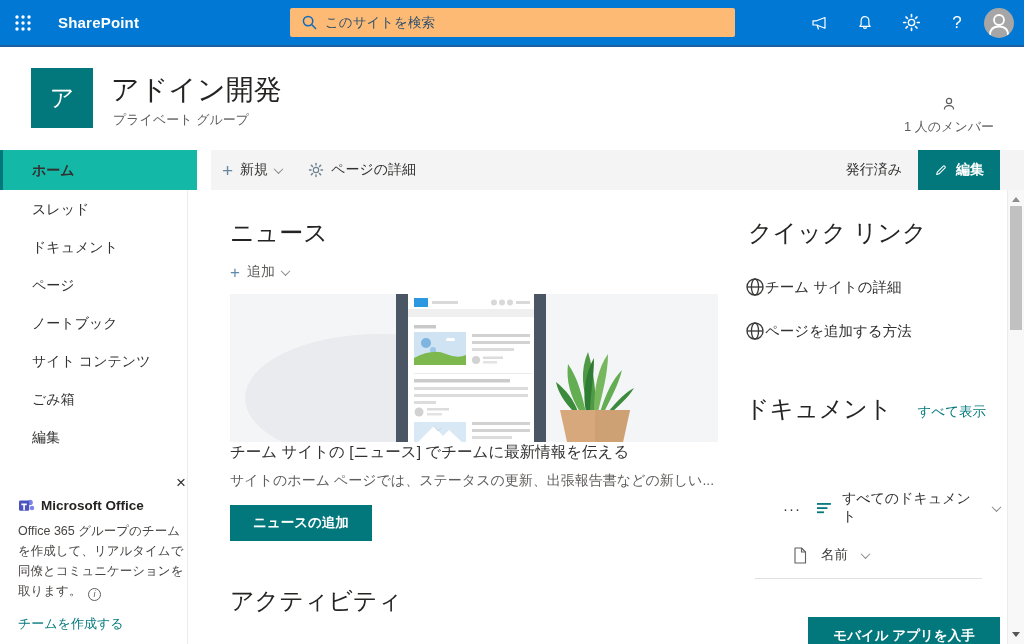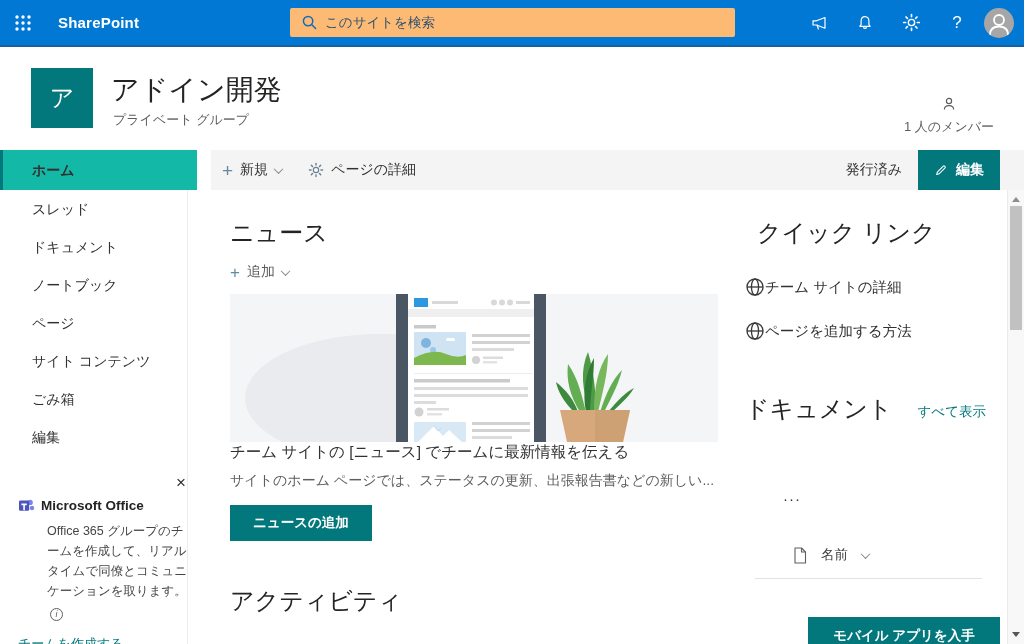--- a/index.html
+++ b/index.html
@@ -55,42 +55,42 @@
     cursor:pointer; margin-right:24px; }
 
   
   .sidebar { position:absolute; left:0; top:190px; width:188px; height:454px; background:#fff;
     border-right:1px solid #ececec; }
   .nav-item { height:38px; line-height:38px; padding-left:32px; font-size:14px; color:#323130; cursor:pointer; }
   .promo { position:absolute; left:18px; top:281px; width:170px; }
   .promo-close { position:absolute; top:3px; right:2px; font-size:17px; color:#323130; cursor:pointer; line-height:1; }
   .promo-title { display:flex; align-items:center; gap:6px; margin-top:26px;
     font-size:13.5px; font-weight:bold; color:#252423; }
-  .promo-body { margin-top:7px; font-size:12.5px; line-height:1.6; color:#484644;margin-left:29px; }
+  .promo-body { margin-top:7px; font-size:12.5px; line-height:1.6; color:#484644; }
   .info-icon { display:inline-flex; width:13px; height:13px; border:1px solid #605e5c; border-radius:50%;
     font-size:9px; color:#605e5c; align-items:center; justify-content:center; font-style:italic;
     margin-left:3px; vertical-align:-2px; cursor:pointer; }
   .promo-link { margin-top:14px; font-size:13px; color:#03787c; cursor:pointer; }
 
   
   .main { position:absolute; left:230px; top:190px; width:488px; height:454px; }
   .h-section { font-size:24px; color:#252423; font-weight:400; }
   .add-row { margin-top:14px; display:flex; align-items:center; gap:7px; font-size:14px;
     color:#605e5c; cursor:pointer; }
   .add-row .plus { color:#5f8ba8; font-size:17px; }
   .illus { margin-top:13px; width:488px; height:148px; display:block; cursor:pointer; }
   .card-title { font-size:15.5px; color:#323130; }
   .card-desc { margin-top:9px; font-size:14px; color:#605e5c; white-space:nowrap; overflow:hidden; width:488px; }
   .teal-btn { margin-top:15px; background:#03787c; color:#fff; border:none; font-family:inherit;
     font-size:13.5px; font-weight:bold; padding:9px 23px; cursor:pointer; }
   .activity-head { margin-top:44px; }
 
   
   .rightcol { position:absolute; left:745px; top:190px; width:255px; height:454px; }
-  .ql-head { position:absolute; left:12px; top:27px; }
+  .ql-head { position:absolute; left:3px; top:27px; }
   .ql-link { position:absolute; left:0; display:flex; align-items:center; gap:0;
     font-size:14.5px; color:#323130; cursor:pointer; }
   .ql-link1 { top:87px; } .ql-link2 { top:131px; }
   .doc-head { position:absolute; left:0; top:203px; width:175px; line-height:1.35; }
   .see-all { position:absolute; right:14px; top:213px; font-size:13.5px; color:#03787c; cursor:pointer; }
   .view-row { position:absolute; left:38px; top:300px; display:flex; align-items:center; gap:16px;
     font-size:14px; color:#323130; }
   .overflow-glyph { font-size:15px; letter-spacing:1px; color:#323130; cursor:pointer; }
   .view-selector { display:flex; align-items:center; gap:9px; cursor:pointer; }
   .name-row { position:absolute; left:48px; top:356px; display:flex; align-items:center; gap:14px;
@@ -223,22 +223,22 @@
         <path d="M3 13.2 L3.8 10.4 L10.6 3.6 a1.1 1.1 0 0 1 1.55 0 l0.45 0.45 a1.1 1.1 0 0 1 0 1.55 L5.8 12.4 Z" fill="none" stroke="#fff" stroke-width="1.2" stroke-linejoin="round"></path>
       </svg>
       <span>編集</span>
     </button>
   </div>
 </div>
 
 <div class="sidebar">
   <div class="nav-item">スレッド</div>
   <div class="nav-item">ドキュメント</div>
+  <div class="nav-item">ページ</div>
   <div class="nav-item">ノートブック</div>
-  <div class="nav-item">ページ</div>
   <div class="nav-item">サイト コンテンツ</div>
   <div class="nav-item">ごみ箱</div>
   <div class="nav-item">編集</div>
 
   <div class="promo">
     <span class="promo-close">×</span>
     <div class="promo-title">
       <svg width="17" height="17" viewBox="0 0 17 17">
         <circle cx="12.2" cy="5.4" r="2.6" fill="#7b83eb"></circle>
         <circle cx="14" cy="11" r="2.2" fill="#7b83eb"></circle>
@@ -348,20 +348,29 @@
       <line x1="1.8" y1="9" x2="16.2" y2="9" stroke="#3b3a39" stroke-width="1.2"></line>
     </svg>
     <span>ページを追加する方法</span>
   </div>
 
   <div class="h-section doc-head">ドキュメント</div>
   <div class="see-all">すべて表示</div>
 
   <div class="view-row">
     <span class="overflow-glyph">···</span>
+    <div class="view-selector">
+      <svg width="16" height="14" viewBox="0 0 16 14">
+        <rect x="0" y="2" width="14" height="1.8" fill="#03787c"></rect>
+        <rect x="0" y="6.2" width="10.5" height="1.8" fill="#03787c"></rect>
+        <rect x="0" y="10.4" width="7" height="1.8" fill="#03787c"></rect>
+      </svg>
+      <span>すべてのドキュメント</span>
+      <span class="chev"></span>
+    </div>
   </div>
 
   <div class="name-row">
     <svg width="14" height="17" viewBox="0 0 14 17">
       <path d="M2 1 H8.5 L12.5 5 V16 H2 Z" fill="none" stroke="#605e5c" stroke-width="1.1" stroke-linejoin="round"></path>
       <path d="M8.5 1 V5 H12.5" fill="none" stroke="#605e5c" stroke-width="1.1" stroke-linejoin="round"></path>
     </svg>
     <span>名前</span>
     <span class="chev"></span>
   </div>

